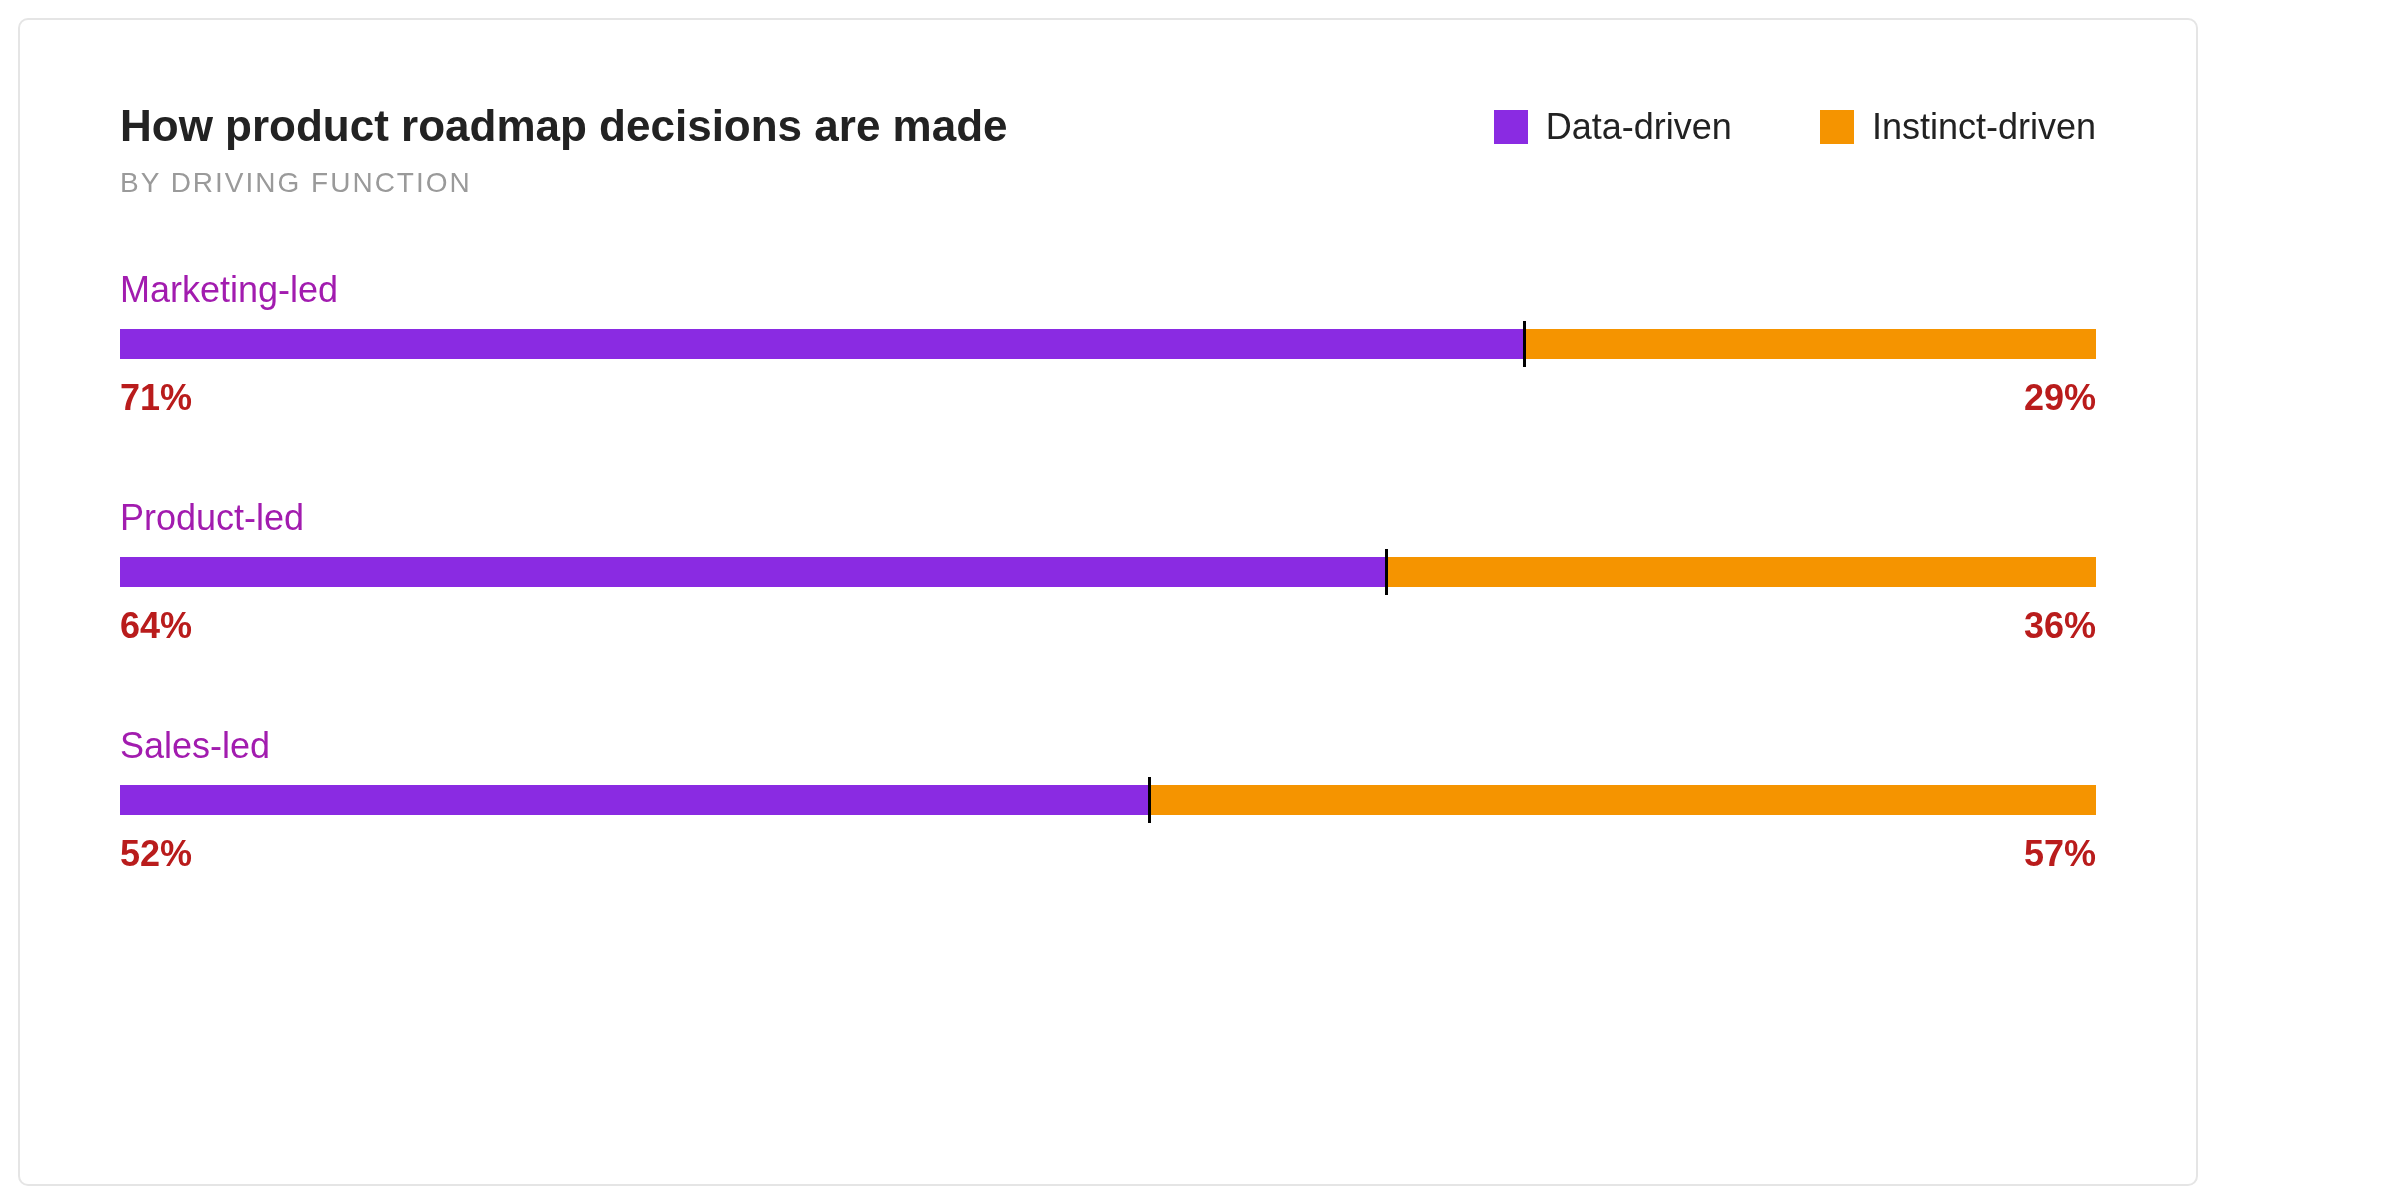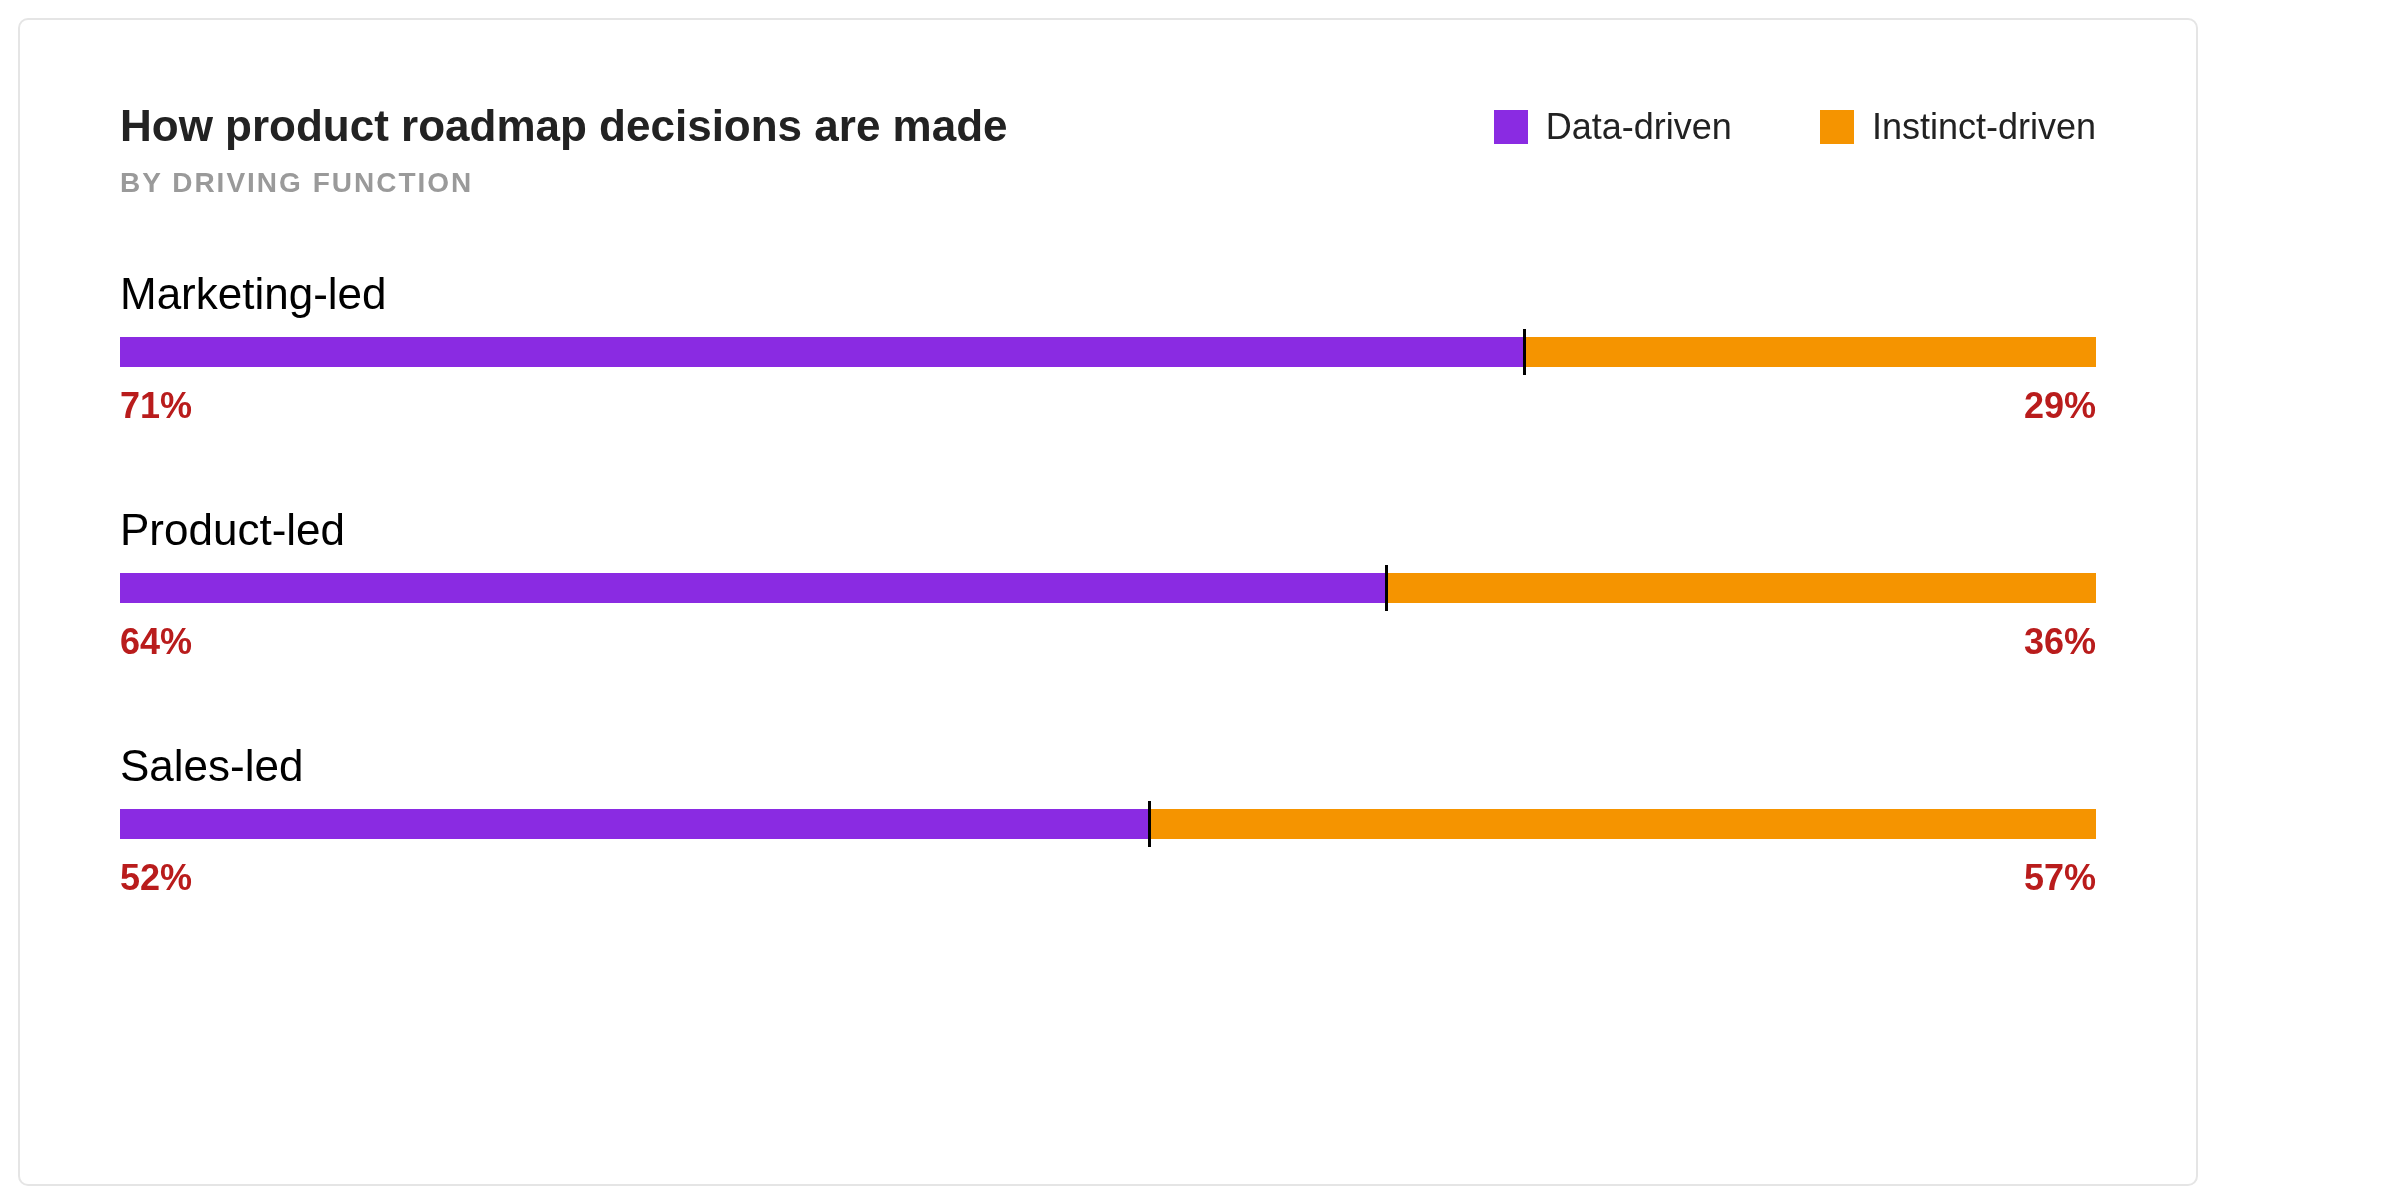--- a/index.html
+++ b/index.html
@@ -29,21 +29,21 @@
     margin-bottom: 18px;
   }
   .title {
     font-size: 44px;
     font-weight: 700;
     color: #222222;
     line-height: 1.2;
   }
   .subtitle {
     font-size: 28px;
-    font-weight: 700;
+    font-weight: 400;
     color: #9a9a9a;
     letter-spacing: 2px;
     margin-top: 14px;
   }
   .legend {
     display: flex;
     gap: 88px;
     align-items: center;
     padding-top: 6px;
   }
@@ -61,22 +61,22 @@
     color: #222;
   }
   .rows {
     margin-top: 70px;
   }
   .row {
     margin-bottom: 78px;
   }
   .row:last-child { margin-bottom: 16px; }
   .cat-label {
-    font-size: 44px;
-    color: #000000;
+    font-size: 36px;
+    color: #a21caf;
     margin-bottom: 18px;
   }
   .bar-wrap {
     width: 100%;
     height: 30px;
     display: flex;
     position: relative;
   }
   .seg-a { height: 100%; }
   .seg-b { height: 100%; }

